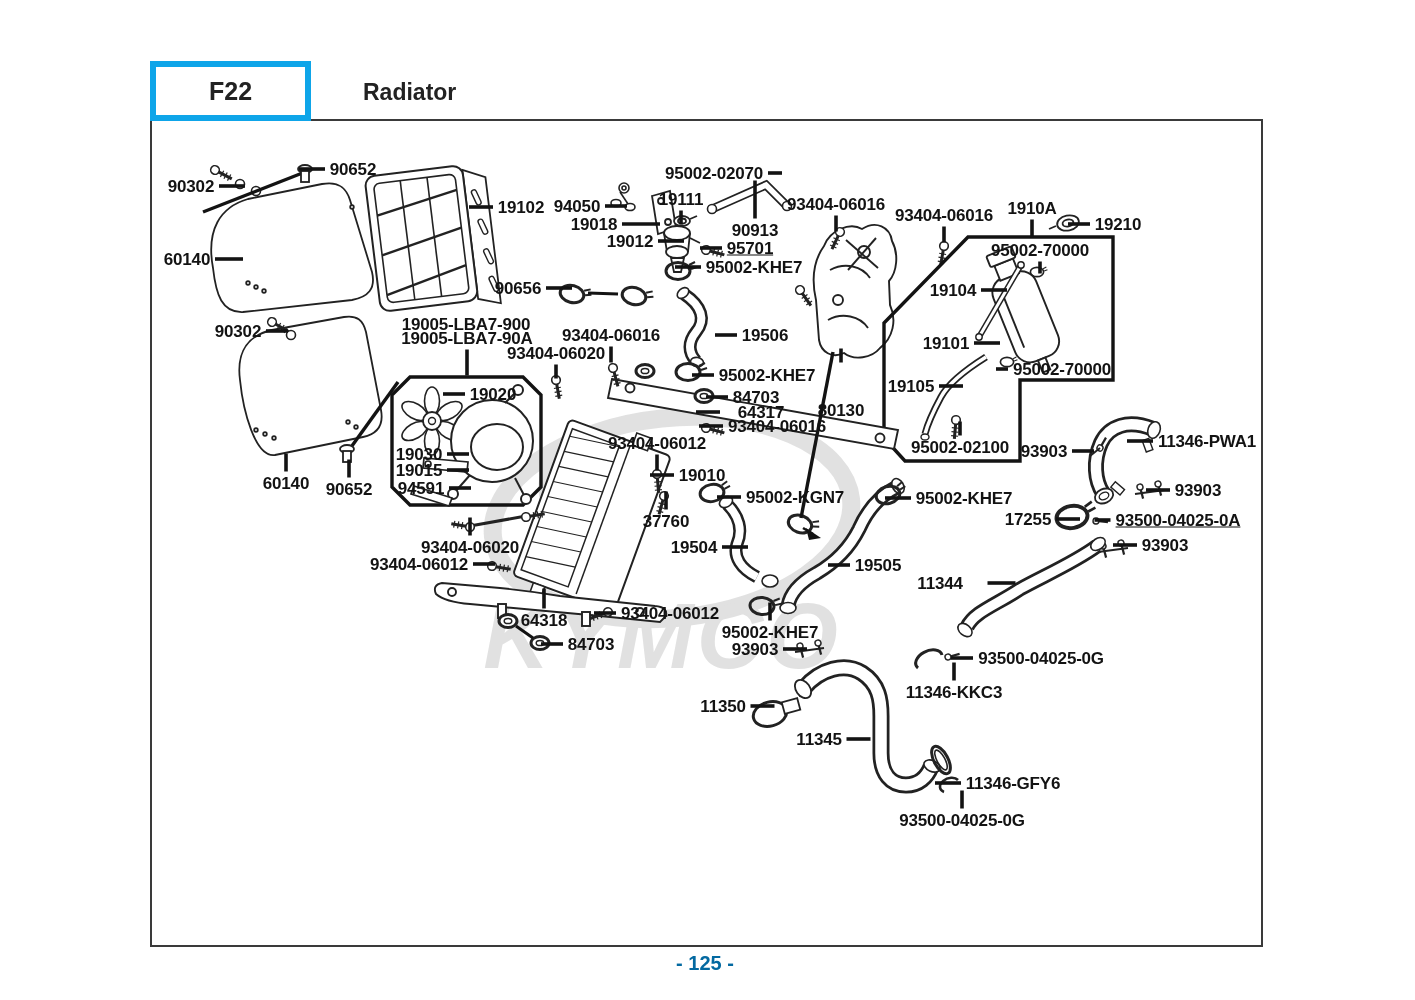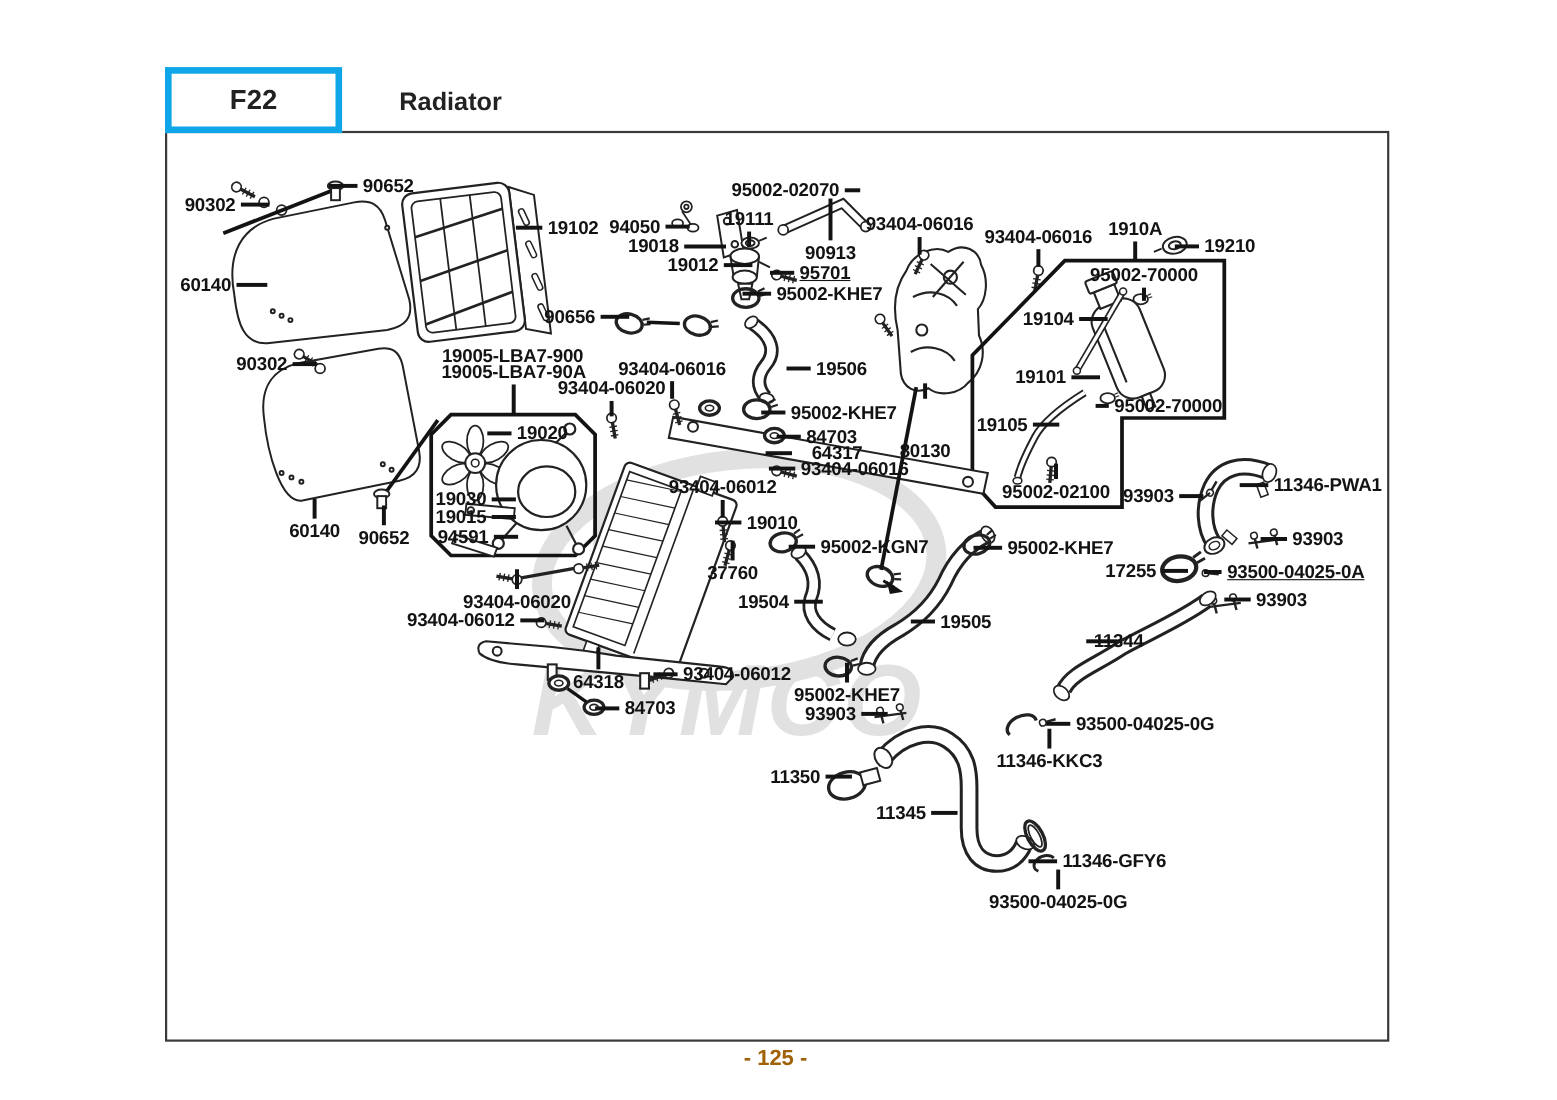--- a/index.html
+++ b/index.html
@@ -6,21 +6,21 @@
   .page{position:relative;width:1415px;height:1000px;background:#fff;overflow:hidden;
         font-family:"Liberation Sans",sans-serif;}
   .frame{position:absolute;left:150px;top:119px;width:1113px;height:828px;
          border:2px solid #3a3a3a;box-sizing:border-box;background:transparent;}
   .code-box{position:absolute;left:150px;top:61px;width:161px;height:60px;
             border:6px solid #0ea5e9;box-sizing:border-box;background:#fff;
             display:flex;align-items:center;justify-content:center;
             font-size:25px;font-weight:700;color:#222;}
   .sheet-title{position:absolute;left:363px;top:79px;font-size:23px;font-weight:700;color:#222;}
   .footer{position:absolute;left:705px;top:963px;transform:translate(-50%,-50%);
-          font-size:20px;font-weight:700;color:#a16207;}
+          font-size:20px;font-weight:700;color:#0369a1;}
   svg.layer{position:absolute;left:0;top:0;width:1415px;height:1000px;}
   #labels-layer{position:absolute;left:0;top:0;width:1415px;height:1000px;}
   .part-label{position:absolute;transform:translate(-50%,-50%);white-space:nowrap;
               font-size:17px;font-weight:700;color:#131313;letter-spacing:-0.2px;line-height:1;}
   .wm-text{font-size:92px;font-weight:700;font-style:italic;letter-spacing:3px;}
 </style>
 </head>
 <body>
 
 <div class="page">
@@ -477,21 +477,21 @@
       <span class="part-label" style="left: 756px; top: 397px;">84703</span>
       <span class="part-label" style="left: 748px; top: 412px; padding-left: 26px;">64317</span>
       <span class="part-label" style="left: 777px; top: 426px;">93404-06016</span>
       <span class="part-label" style="left: 657px; top: 443px;">93404-06012</span>
       <span class="part-label" style="left: 702px; top: 475px;">19010</span>
       <span class="part-label" style="left: 666px; top: 521px;">37760</span>
       <span class="part-label" style="left: 795px; top: 497px;">95002-KGN7</span>
       <span class="part-label" style="left: 694px; top: 547px;">19504</span>
       <span class="part-label" style="left: 964px; top: 498px;">95002-KHE7</span>
       <span class="part-label" style="left: 878px; top: 565px;">19505</span>
-      <span class="part-label" style="left: 1017px; top: 583px; text-align: center;">11344</span>
+      <span class="part-label" style="left: 940px; top: 583px; text-align: center;">11344</span>
       <span class="part-label" style="left: 1041px; top: 658px;">93500-04025-0G</span>
       <span class="part-label" style="left: 954px; top: 692px;">11346-KKC3</span>
       <span class="part-label" style="left: 770px; top: 632px;">95002-KHE7</span>
       <span class="part-label" style="left: 755px; top: 649px;">93903</span>
       <span class="part-label" style="left: 723px; top: 706px;">11350</span>
       <span class="part-label" style="left: 819px; top: 739px; text-align: right;">11345</span>
       <span class="part-label" style="left: 1013px; top: 783px;">11346-GFY6</span>
       <span class="part-label" style="left: 962px; top: 820px;">93500-04025-0G</span>
       <span class="part-label" style="left: 544px; top: 620px; text-align: center;">64318</span>
       <span class="part-label" style="left: 591px; top: 644px;">84703</span>

